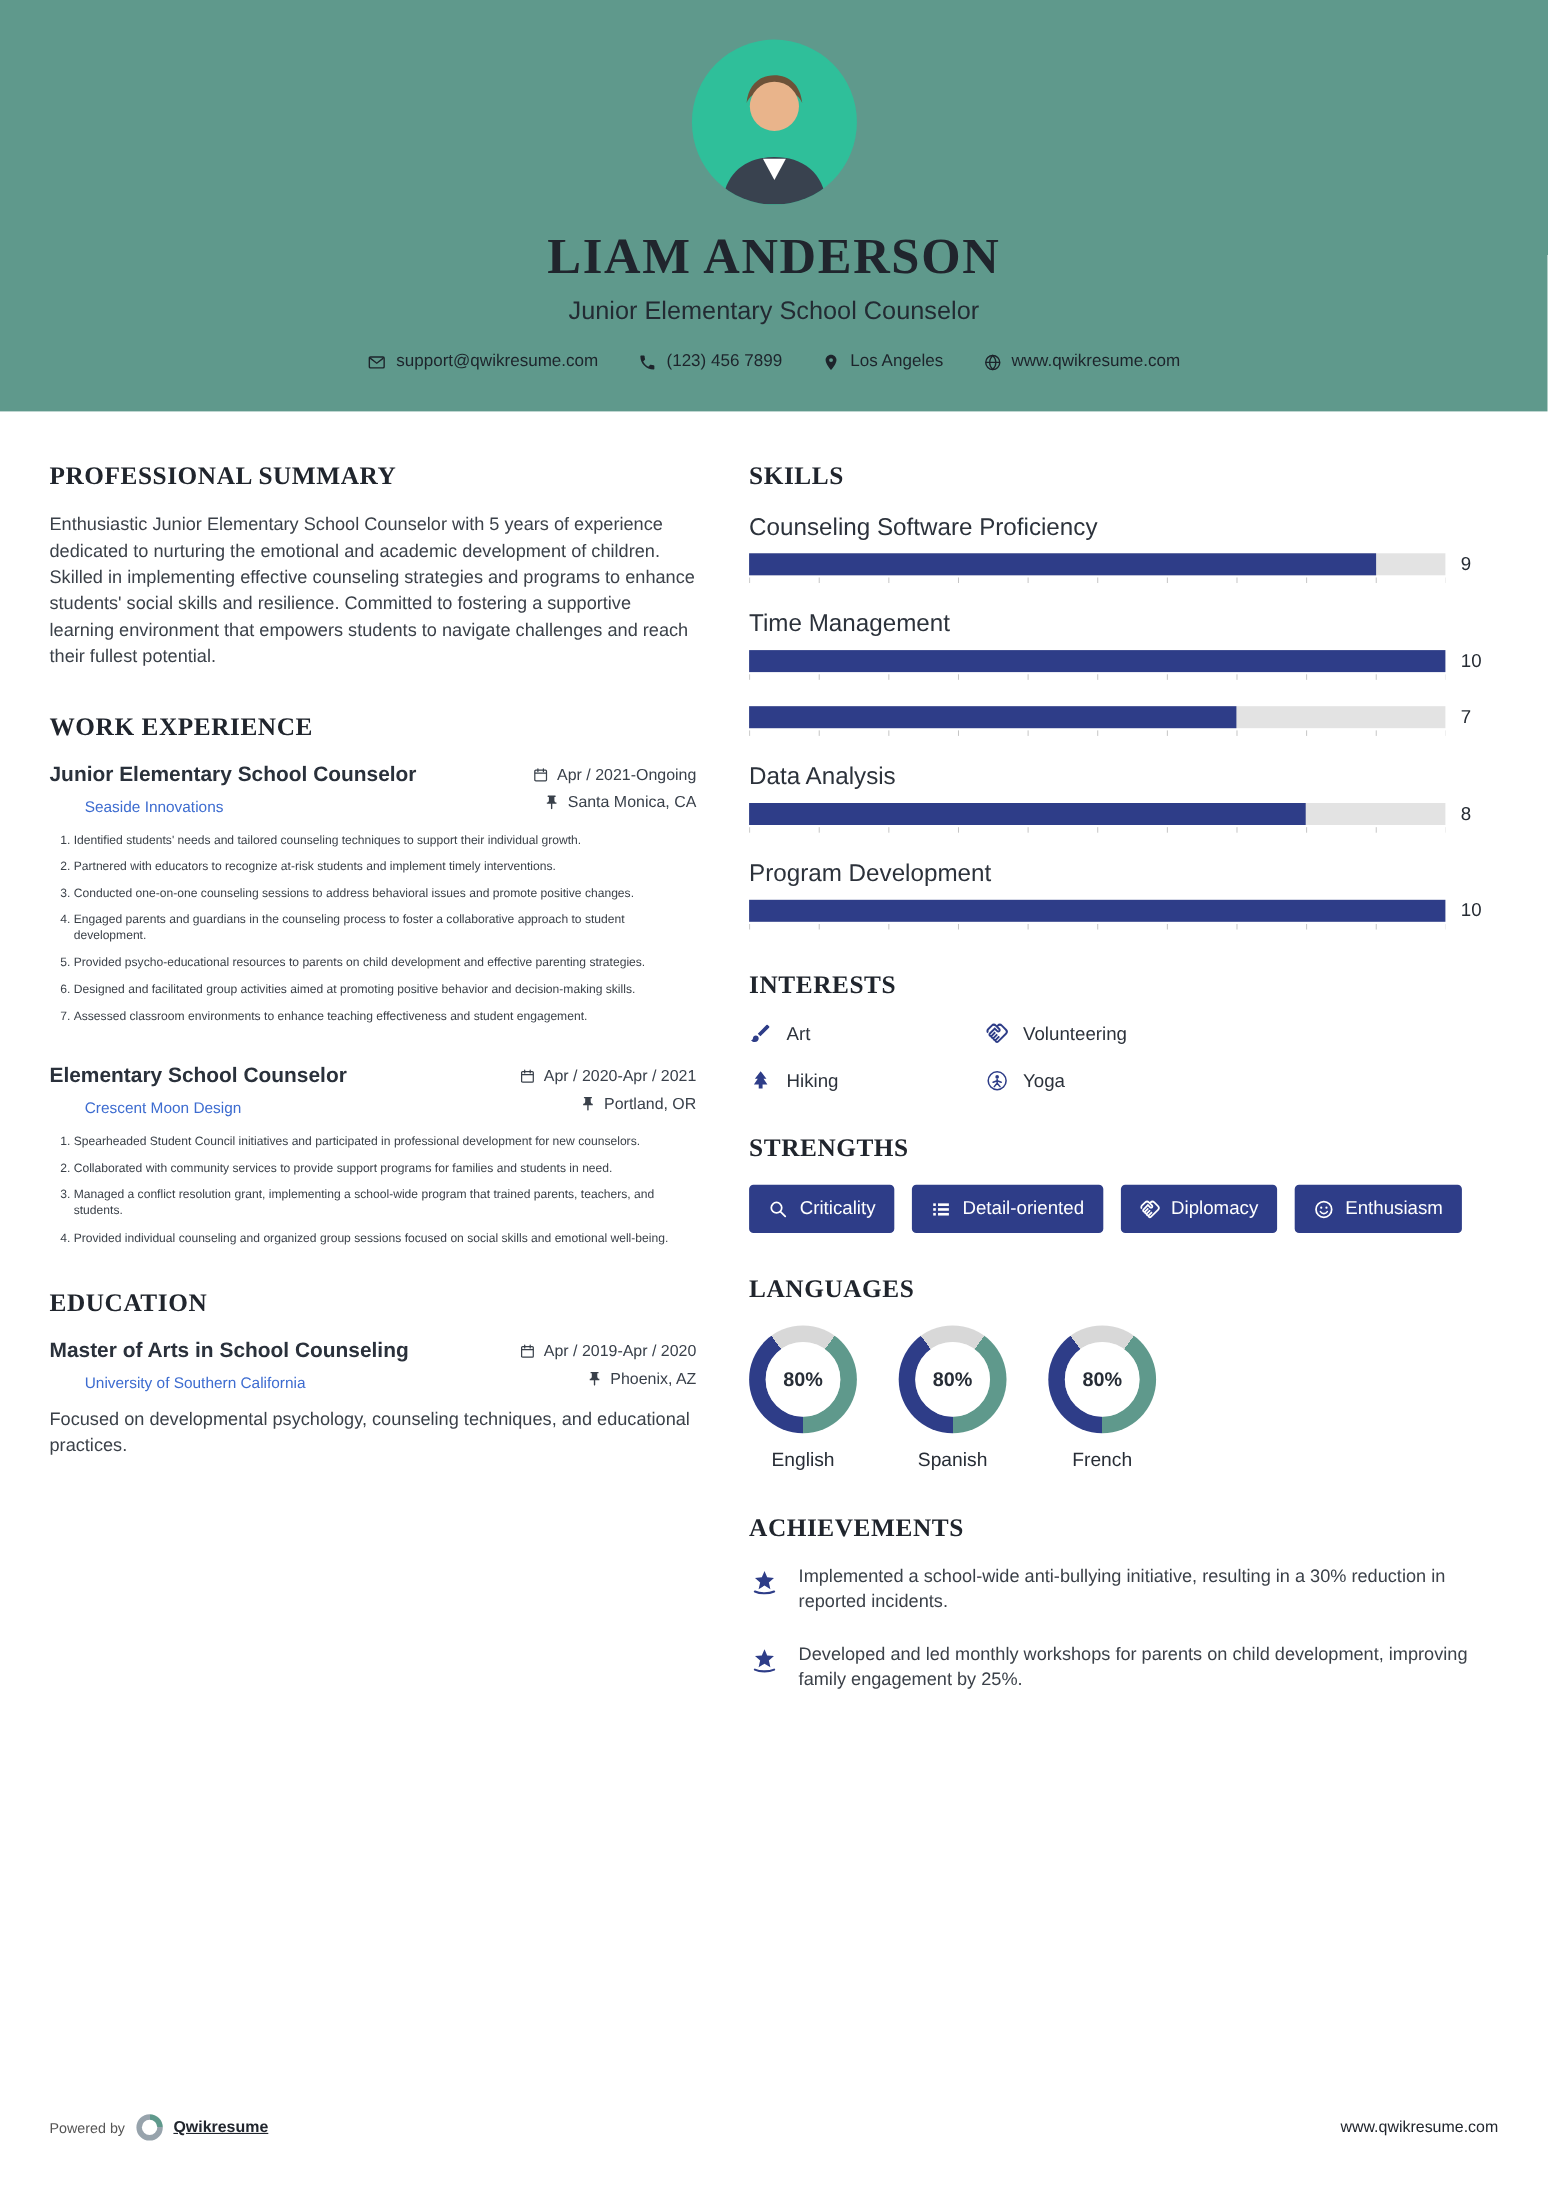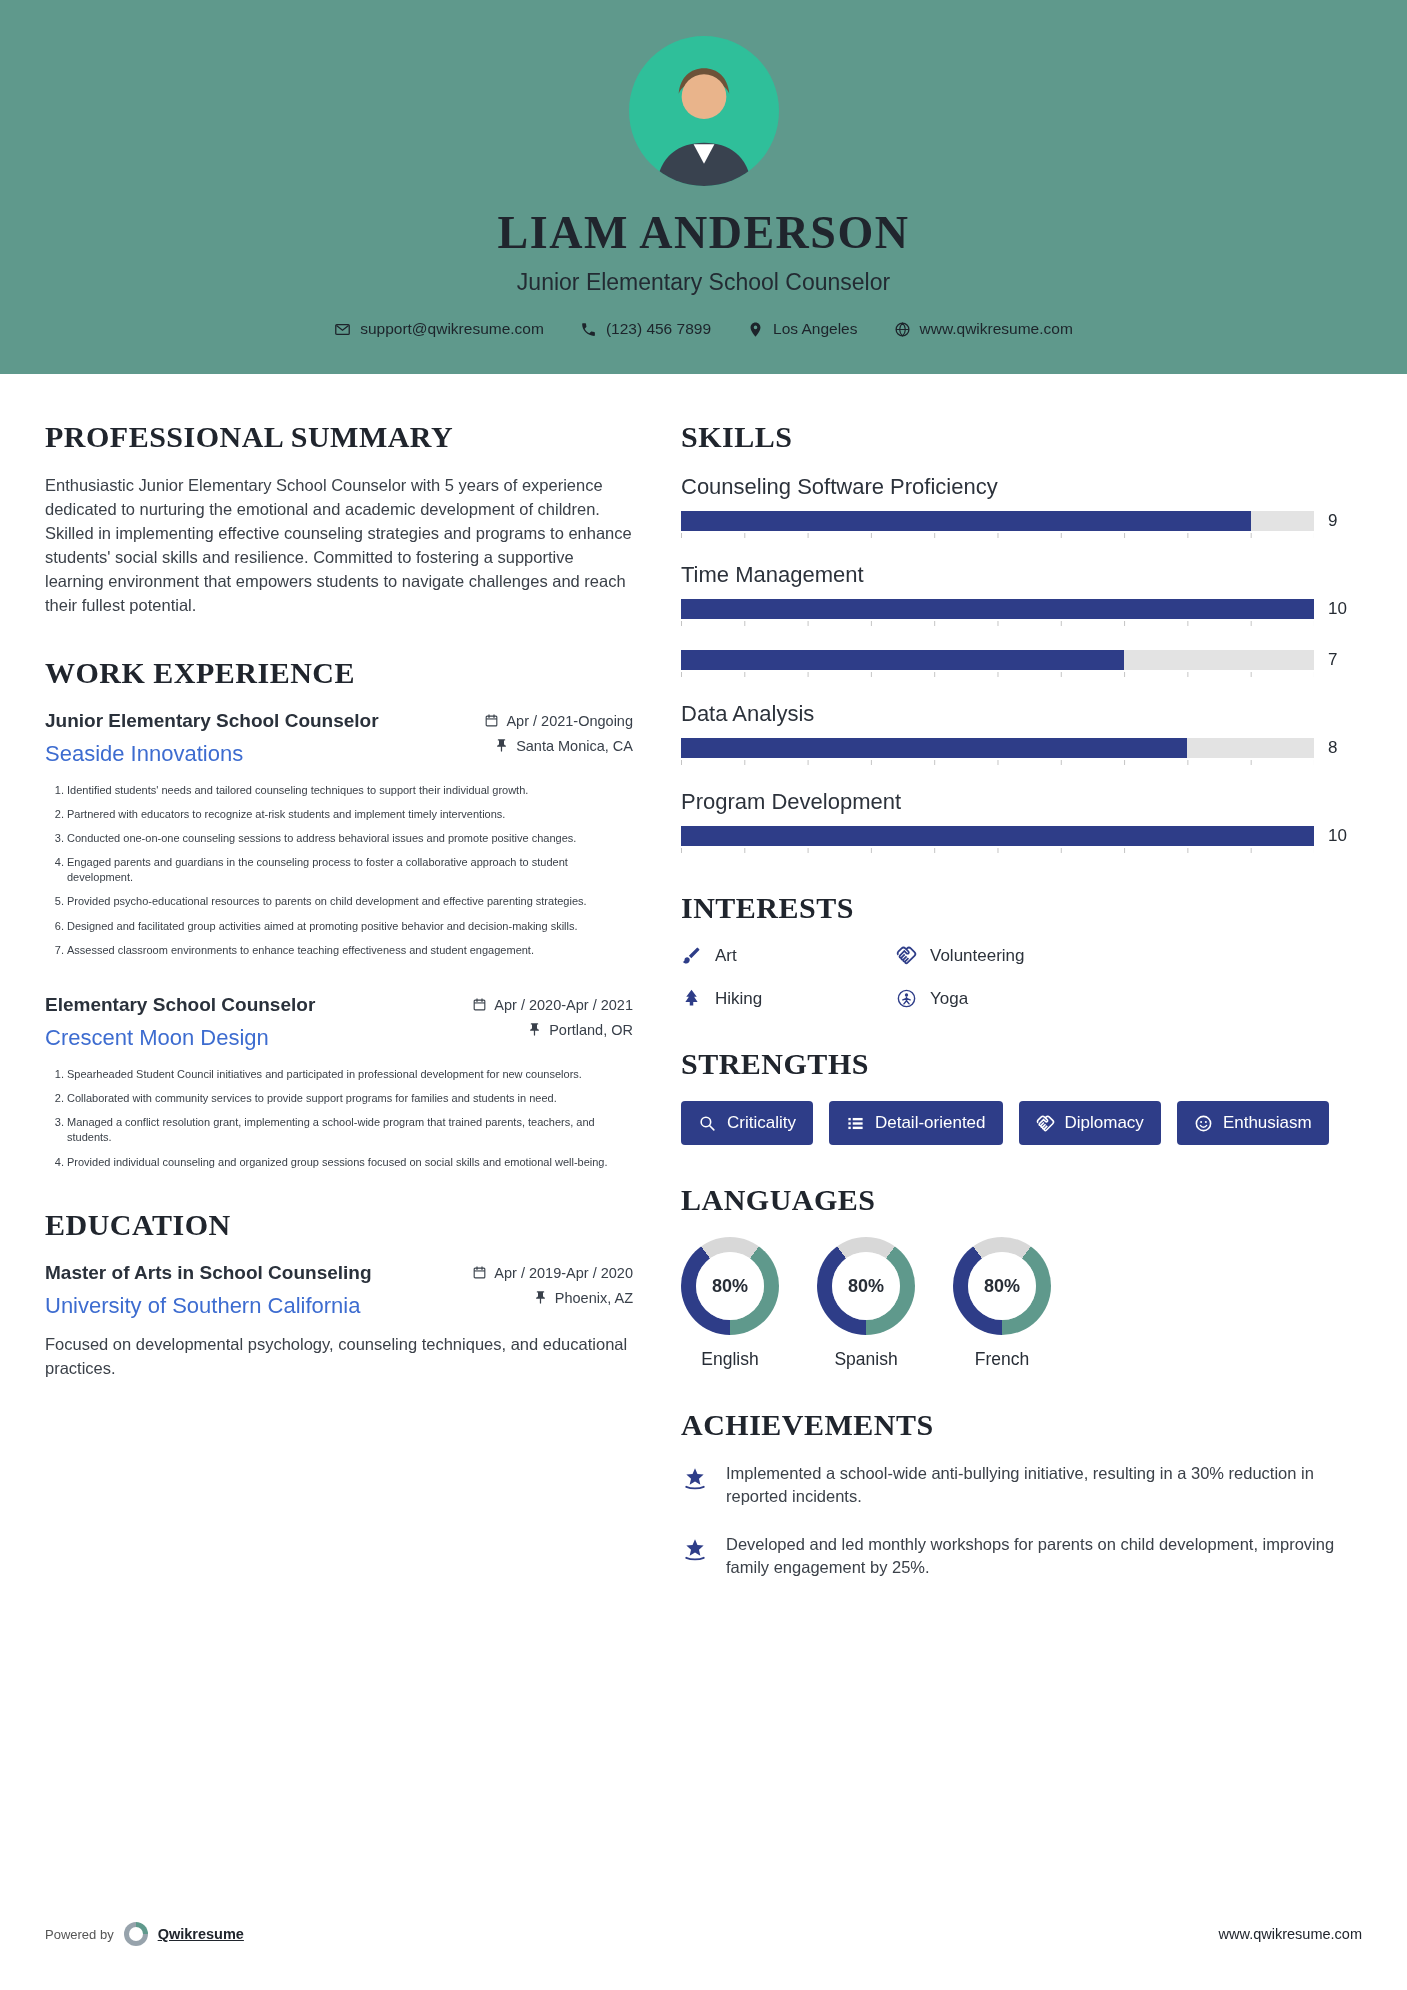--- a/index.html
+++ b/index.html
@@ -25,29 +25,29 @@
   .photo svg{display:block;width:150px;height:140px;}
   .name{font-family:"Liberation Serif",serif;font-size:46px;font-weight:700;
     letter-spacing:1.5px;color:var(--ink);margin:20px 0 0;}
   .subtitle{font-size:23px;color:#232b33;margin-top:10px;font-weight:500;}
   .contact{display:flex;justify-content:center;align-items:center;gap:36px;
     margin-top:24px;font-size:15.5px;color:#1d242b;}
   .citem{display:flex;align-items:center;gap:9px;}
   .cicon svg{width:17px;height:17px;display:block;color:#1d242b;}
   
   .main{display:grid;grid-template-columns:588px 1fr;column-gap:48px;padding:46px 45px 10px;}
-  h2.h{font-family:"Liberation Serif",serif;font-size:30px;letter-spacing:.5px;
+  h2.h{font-family:"Liberation Serif",serif;font-size:23px;letter-spacing:.5px;
     color:var(--ink);margin:0 0 20px;font-weight:700;}
   .mt{margin-top:38px;}
   .ptext{font-size:16.5px;line-height:1.45;margin:0;}
   
   .job{margin-bottom:36px;}
   .job-head{display:flex;justify-content:space-between;align-items:flex-start;}
   .job-title{font-size:19px;font-weight:700;color:#2a313b;}
-  .company{font-size:22px;color:var(--link);margin-top:9px;}
+  .company{font-size:14px;color:var(--link);margin-top:9px;margin-left:32px;}
   .meta{display:flex;flex-direction:column;gap:9px;align-items:flex-end;
     font-size:14.5px;color:#39404a;white-space:nowrap;margin-top:3px;}
   .meta .row{display:flex;align-items:center;gap:7px;}
   .meta svg{width:15px;height:15px;display:block;color:#39404a;}
   ol.bullets{margin:16px 0 0;padding-left:22px;font-size:11px;line-height:1.38;}
   ol.bullets li{margin-bottom:9px;}
   .edu-text{font-size:16.5px;line-height:1.45;margin-top:14px;}
   
   .skill{margin-bottom:24px;}
   .skill-name{font-size:22px;color:#2c323b;margin-bottom:11px;}

